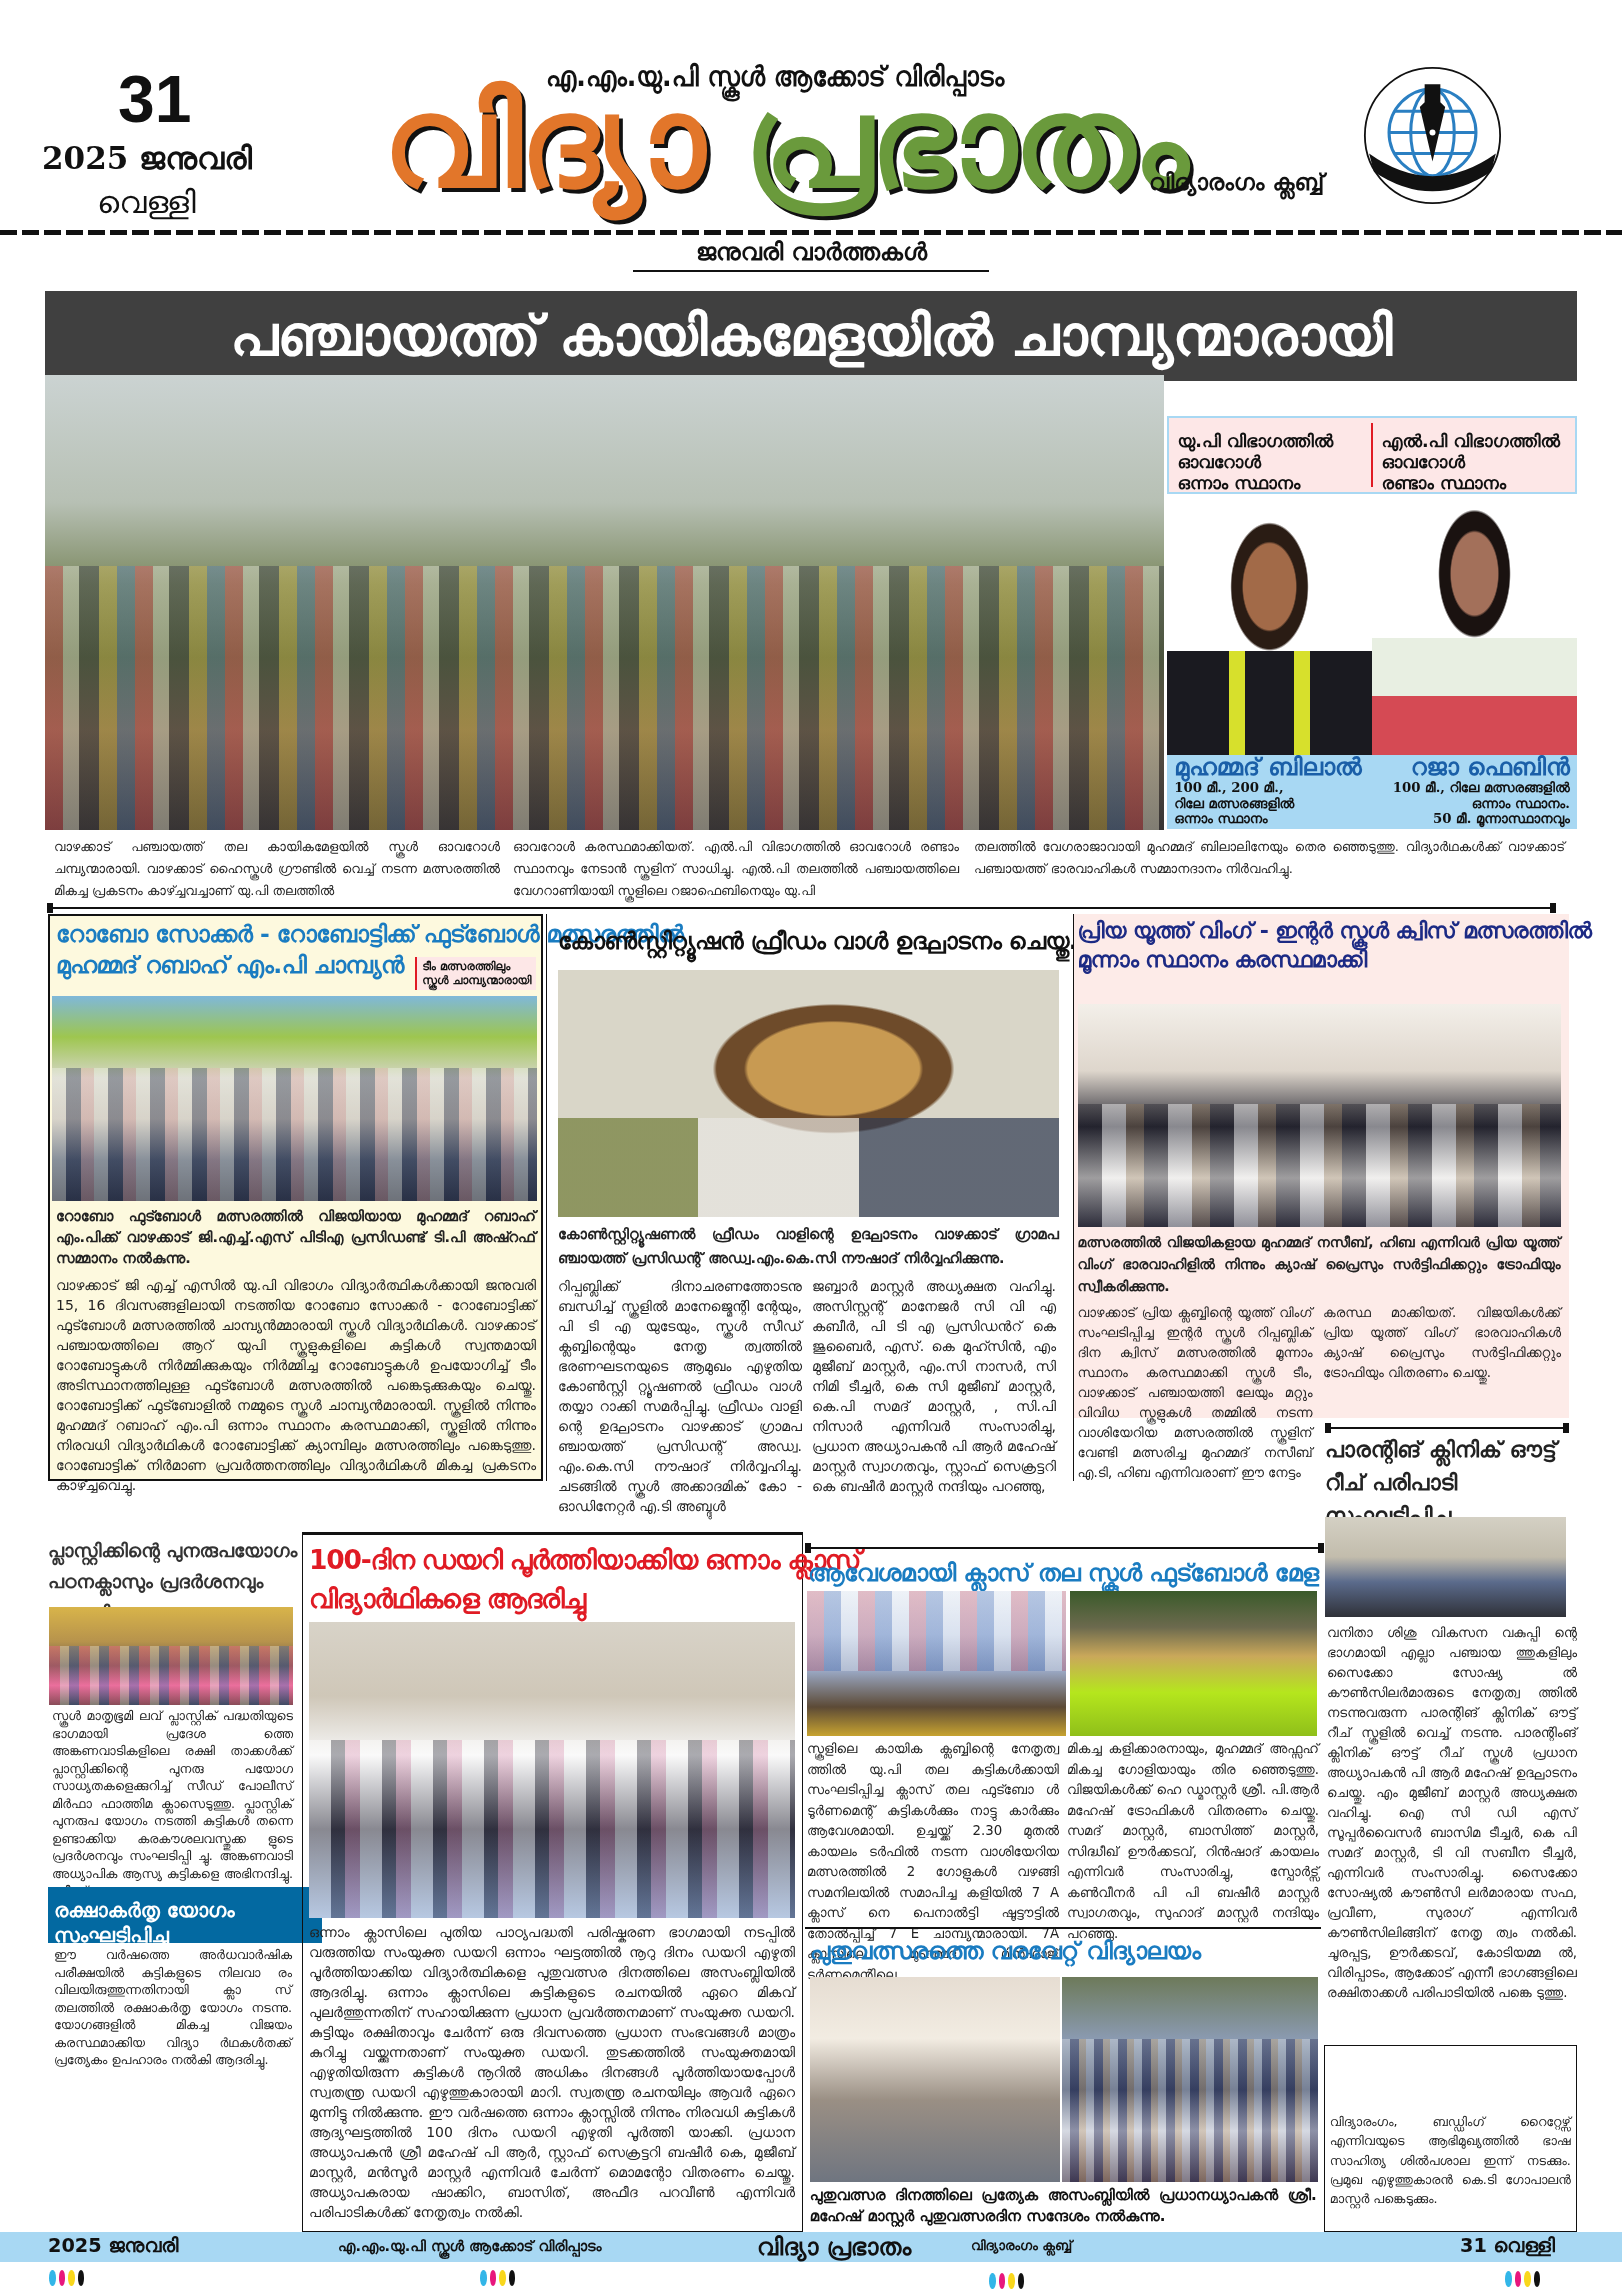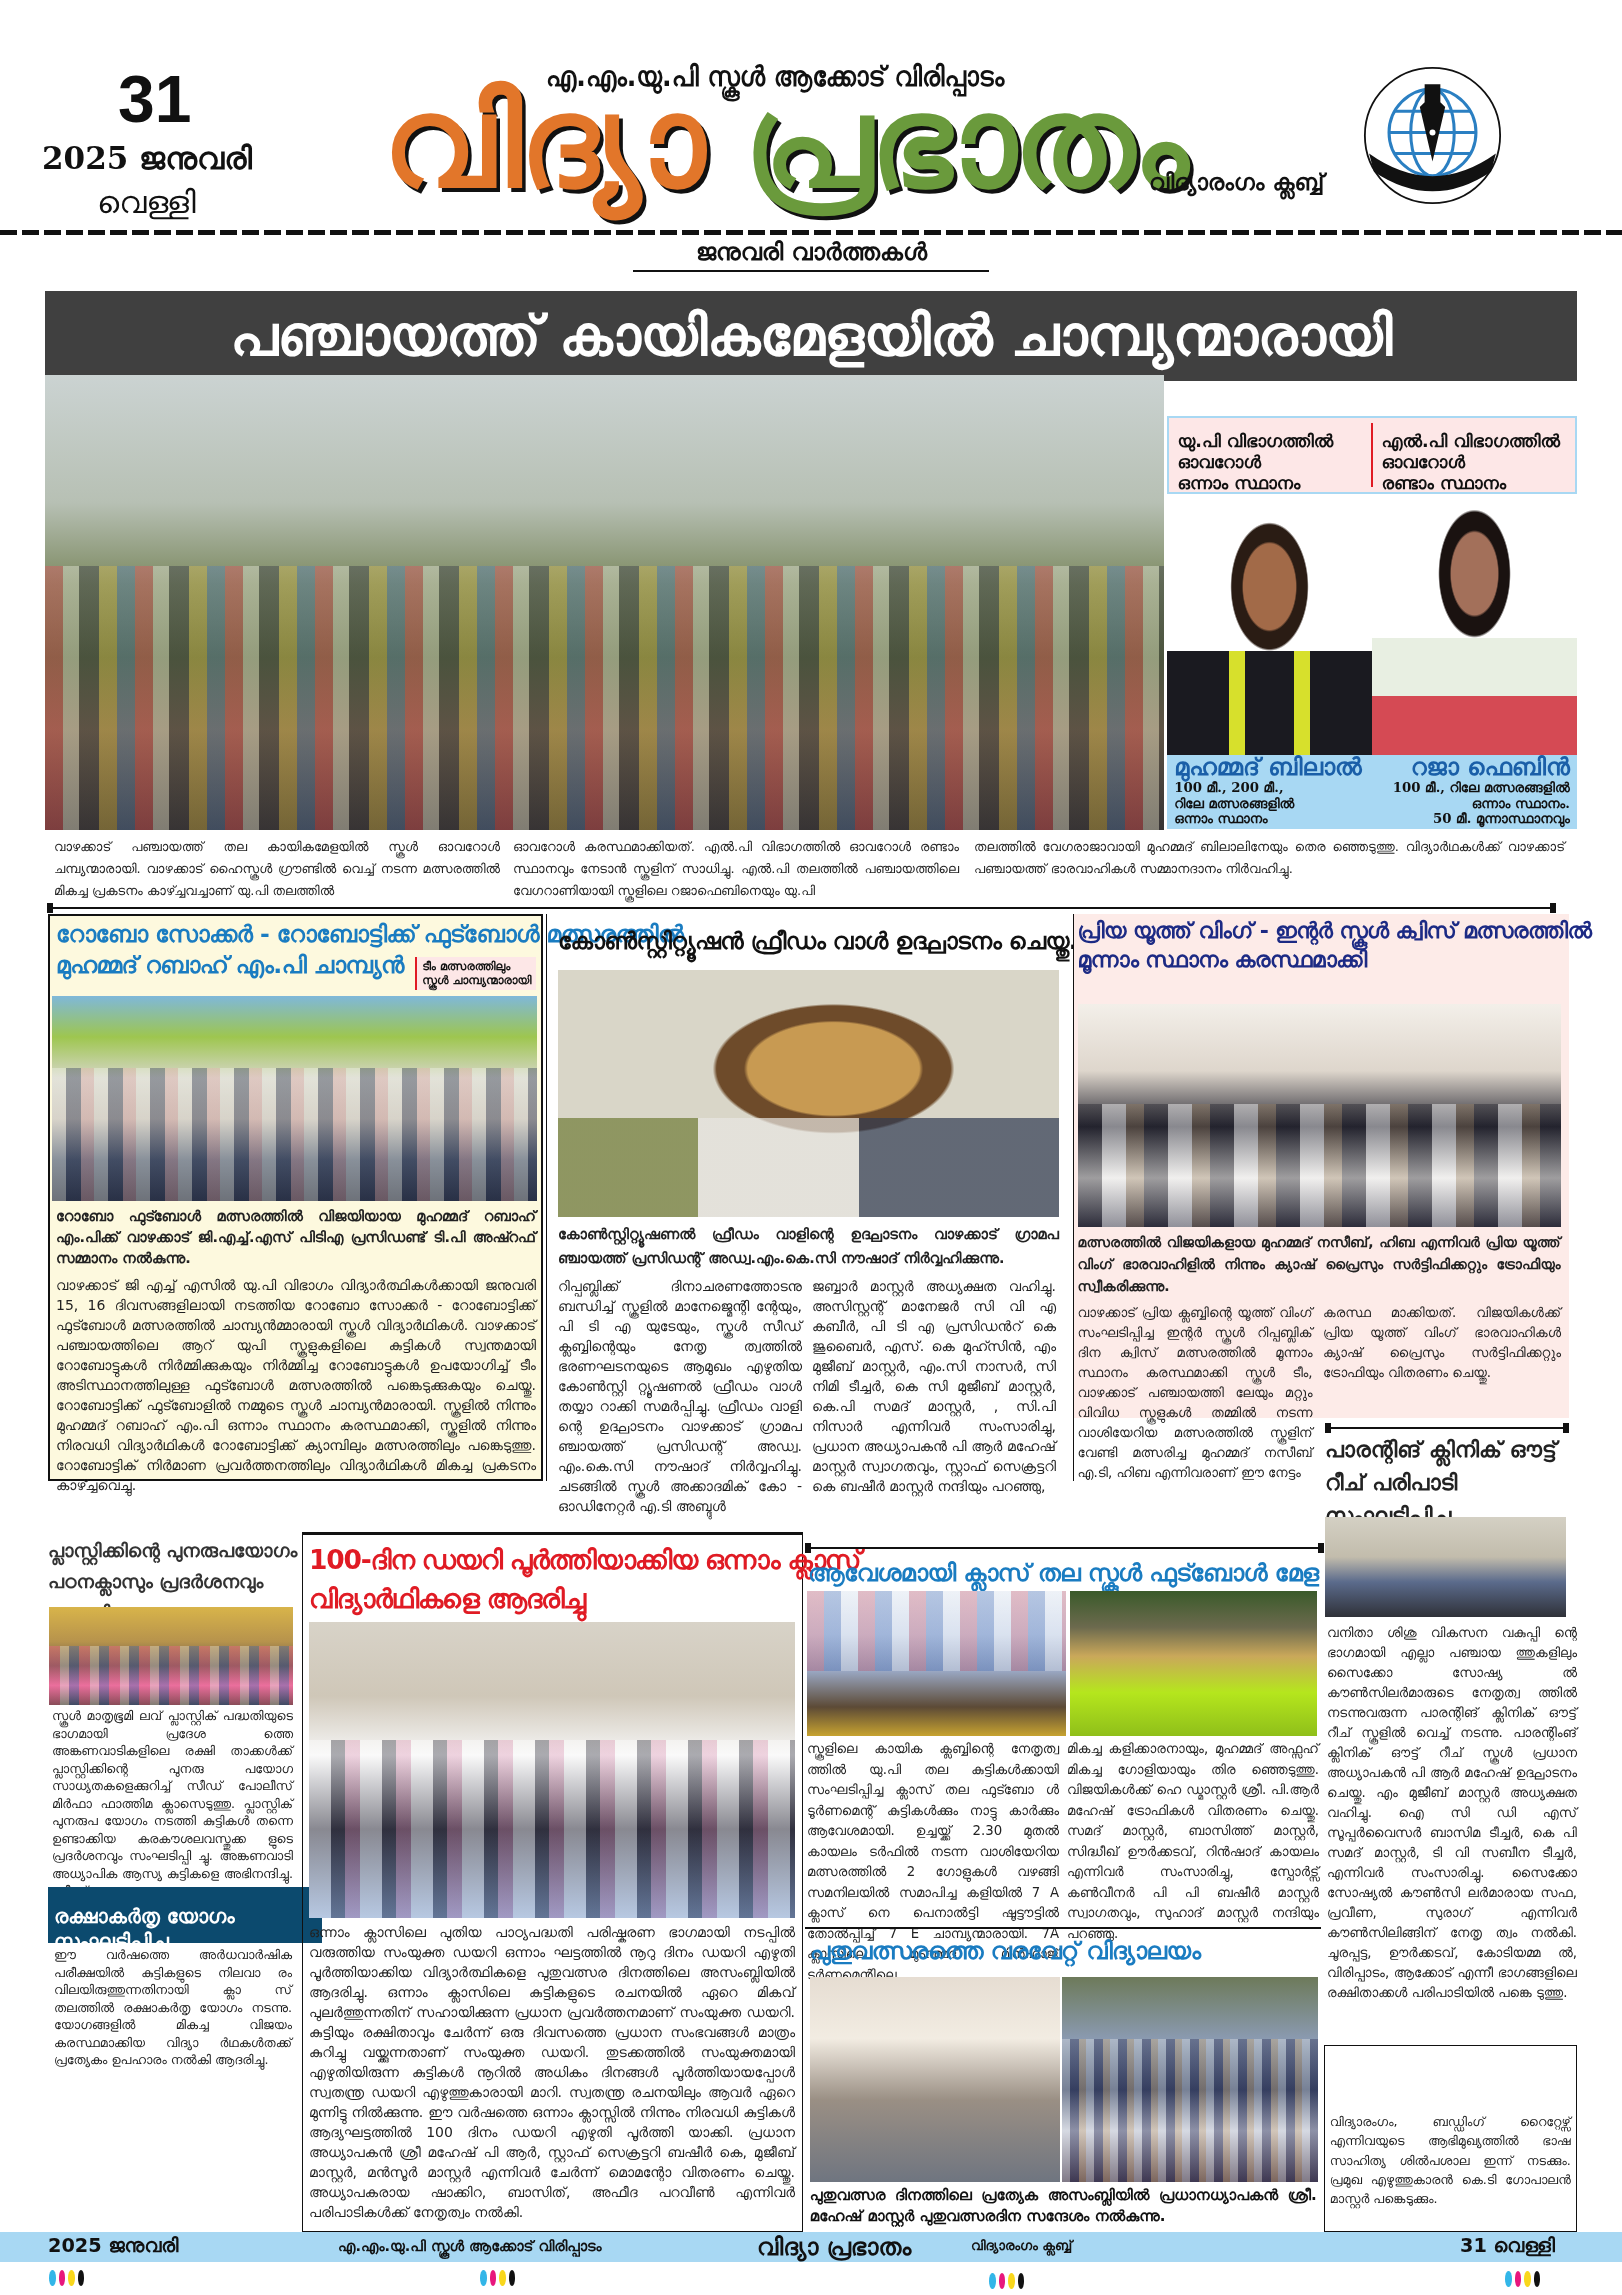--- a/index.html
+++ b/index.html
@@ -159,21 +159,21 @@
   <p class="abs txt" style="left:1327px;top:1623px;width:250px;font-size:13.3px;line-height:20px">വനിതാ ശിശു വികസന വകുപ്പി ന്റെ ഭാഗമായി എല്ലാ പഞ്ചായ ത്തുകളിലും സൈക്കോ സോഷ്യ ൽ കൗൺസിലർമാരുടെ നേതൃത്വ ത്തിൽ നടന്നുവരുന്ന പാരന്റിങ് ക്ലിനിക് ഔട്ട് റീച് സ്കൂളിൽ വെച്ച് നടന്നു. പാരന്റിംങ് ക്ലിനിക് ഔട്ട് റീച് സ്കൂൾ പ്രധാന അധ്യാപകൻ പി ആർ മഹേഷ് ഉദ്ഘാടനം ചെയ്തു. എം മുജീബ് മാസ്റ്റർ അധ്യക്ഷത വഹിച്ചു. ഐ സി ഡി എസ് സൂപ്പർവൈസർ ബാസിമ ടീച്ചർ, കെ പി സമദ് മാസ്റ്റർ, ടി വി സബീന ടീച്ചർ, എന്നിവർ സംസാരിച്ചു. സൈക്കോ സോഷ്യൽ കൗൺസി ലർമാരായ സഫ, പ്രവീണ, സുരാഗ് എന്നിവർ കൗൺസിലിങ്ങിന് നേതൃ ത്വം നൽകി. ചൂരപ്പട്ട, ഊർക്കടവ്, കോടിയമ്മ ൽ, വിരിപ്പാടം, ആക്കോട് എന്നീ ഭാഗങ്ങളിലെ രക്ഷിതാക്കൾ പരിപാടിയിൽ പങ്കെ ടുത്തു.</p>
 </section>
 
 <section>
   <div class="abs" style="left:48px;top:1535px;width:250px;font:bold 18.7px 'DejaVu Sans',sans-serif;line-height:31px;color:#333">പ്ലാസ്റ്റിക്കിന്റെ പുനരുപയോഗം പഠനക്ലാസും പ്രദർശനവും നടത്തി.</div>
   <div class="photo ph-kids" style="left:49px;top:1607px;width:244px;height:98px"></div>
   <p class="abs txt" style="left:52px;top:1707px;width:241px;font-size:12.7px;line-height:17.5px">സ്കൂൾ മാതൃഭൂമി ലവ് പ്ലാസ്റ്റിക് പദ്ധതിയുടെ ഭാഗമായി പ്രദേശ ത്തെ അങ്കണവാടികളിലെ രക്ഷി താക്കൾക്ക് പ്ലാസ്റ്റിക്കിന്റെ പുനരു പയോഗ സാധ്യതകളെക്കുറിച്ച് സീഡ് പോലീസ് മിർഫാ ഫാത്തിമ ക്ലാസെടുത്തു. പ്ലാസ്റ്റിക് പുനരുപ യോഗം നടത്തി കുട്ടികൾ തന്നെ ഉണ്ടാക്കിയ കരകൗശലവസ്തുക്ക ളുടെ പ്രദർശനവും സംഘടിപ്പി ച്ചു. അങ്കണവാടി അധ്യാപിക ആസ്യ കുട്ടികളെ അഭിനന്ദിച്ചു. സീഡ് അംഗങ്ങളായ നഷ, സന, മിൻഹാൽ, ഫഹീം, സീഡ് കോ ഡിനേറ്റർ സി. നിമി, റിസ്വാന എന്നിവർ പങ്കെടുത്തു.</p>
 </section>
 
 <section>
-  <div class="abs" style="left:48px;top:1887px;width:274px;height:56px;background:#0c4a6e;padding:17px 6px">
+  <div class="abs" style="left:48px;top:1887px;width:274px;height:56px;background:#0369a1;padding:11px 6px">
     <div style="font:bold 20px 'DejaVu Sans',sans-serif;color:#fff;line-height:25px">രക്ഷാകർതൃ യോഗം</div>
     <div style="font:bold 20px 'DejaVu Sans',sans-serif;color:#fff;line-height:25px">സംഘടിപ്പിച്ചു</div>
   </div>
   <p class="abs txt" style="left:54px;top:1946px;width:238px;font-size:12.7px;line-height:17.5px">ഈ വർഷത്തെ അർധവാർഷിക പരീക്ഷയിൽ കുട്ടികളുടെ നിലവാ രം വിലയിരുത്തുന്നതിനായി ക്ലാ സ് തലത്തിൽ രക്ഷാകർതൃ യോഗം നടന്നു. യോഗങ്ങളിൽ മികച്ച വിജയം കരസ്ഥമാക്കിയ വിദ്യാ ർഥകൾതക്ക് പ്രത്യേകം ഉപഹാരം നൽകി ആദരിച്ചു.</p>
 </section>
 
 <section class="abs" style="left:302px;top:1532px;width:501px;height:700px;border:1.8px solid #111;border-top-width:3px">
   <div class="abs" style="left:6px;top:4.8px;width:489px">
     <div style="font:bold 26.5px 'DejaVu Sans',sans-serif;color:#e01b24;white-space:nowrap;letter-spacing:-1.2px;line-height:39px">100-ദിന ഡയറി പൂർത്തിയാക്കിയ ഒന്നാം ക്ലാസ്</div>
     <div style="font:bold 26.5px 'DejaVu Sans',sans-serif;color:#e01b24;white-space:nowrap;letter-spacing:-1.2px;line-height:39px">വിദ്യാർഥികളെ ആദരിച്ചു</div>

